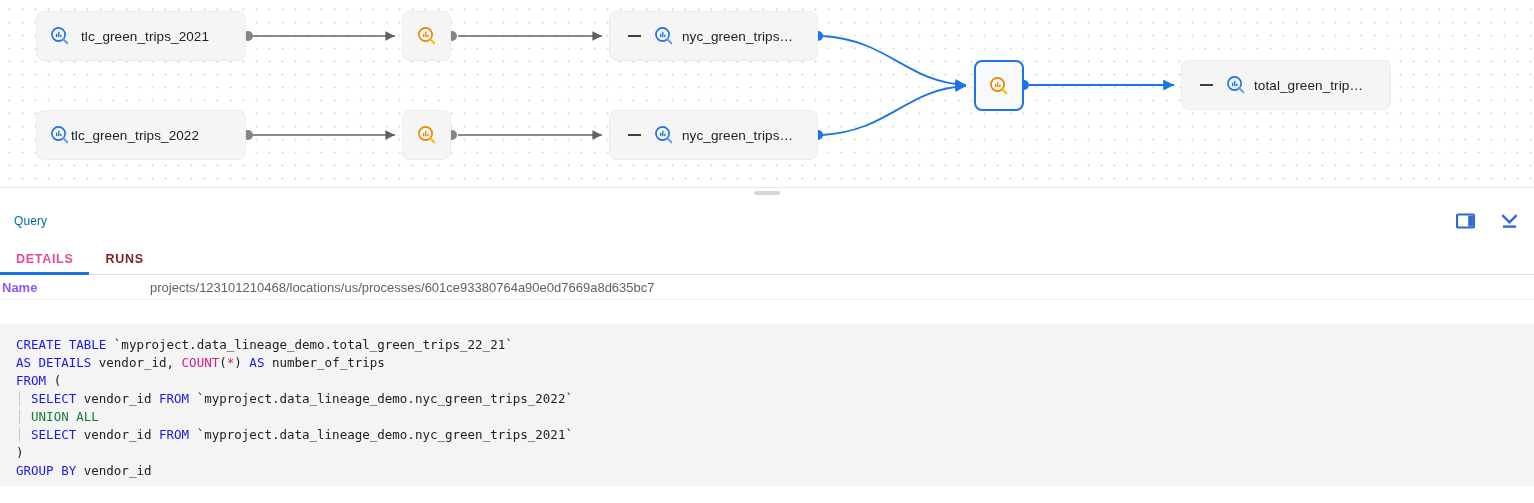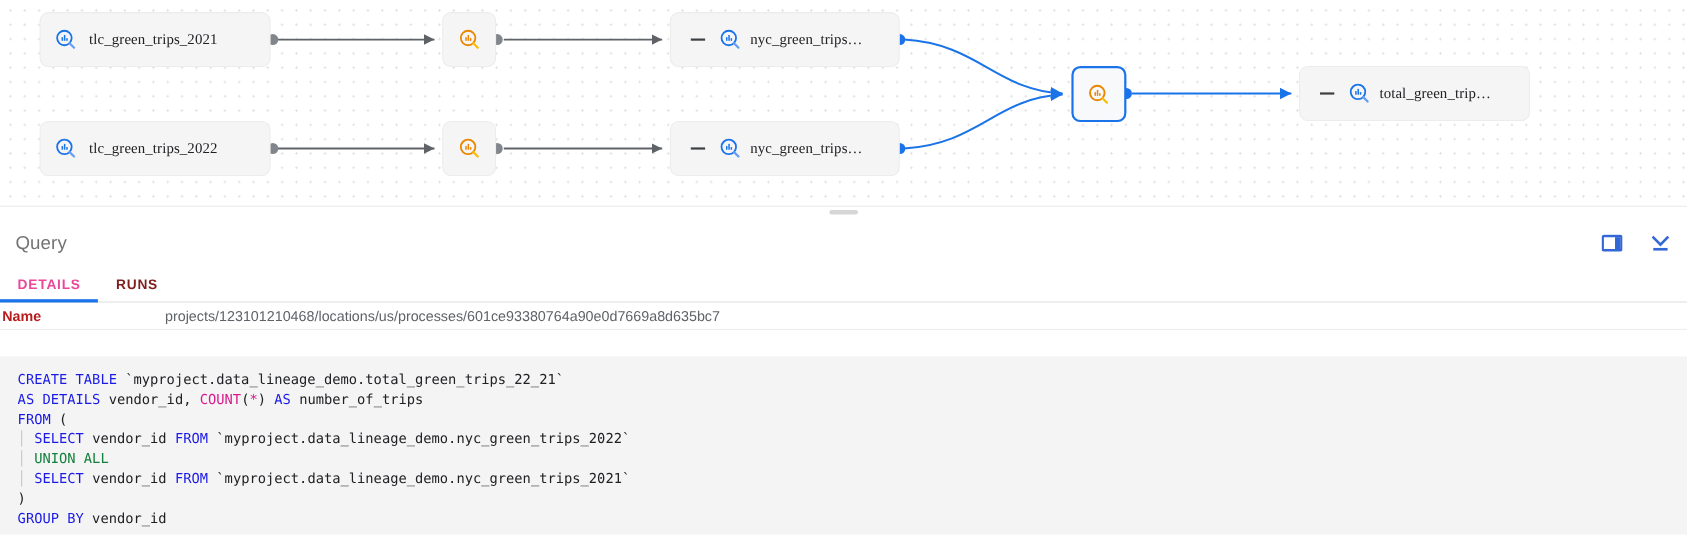--- a/index.html
+++ b/index.html
@@ -48,21 +48,20 @@
   .node.selected {
     background: #f8f9fa;
     border: 2px solid #1a73e8;
   }
   .node-label {
     font-size: 13.5px;
     color: #202124;
     letter-spacing: .1px;
     overflow: hidden;
     text-overflow: ellipsis;
-    font-family: Liberation Serif, serif;
   }
   .collapse-btn {
     width: 20px;
     height: 20px;
     flex: 0 0 auto;
     display: flex;
     align-items: center;
     justify-content: center;
     margin-right: 2px;
   }
@@ -75,21 +74,21 @@
   }
   .bq-icon {
     flex: 0 0 auto;
     width: 22px;
     height: 22px;
     display: block;
   }
 
   
   #node-src-2021 { left: 36px;  top: 11px;  width: 210px; height: 50px; padding: 0 0 0 12px; gap: 10px; }
-  #node-src-2022 { left: 36px;  top: 110px; width: 210px; height: 50px; padding: 0 0 0 12px; gap: 10px; }
+  #node-src-2022 { left: 36px;  top: 110px; width: 210px; height: 50px; padding: 0 0 0 12px; }
   #node-proc-2021 { left: 402px; top: 11px;  width: 49px; height: 50px; justify-content: center; }
   #node-proc-2022 { left: 402px; top: 110px; width: 49px; height: 50px; justify-content: center; }
   #node-nyc-2021 { left: 609px; top: 11px;  width: 209px; height: 50px; padding: 0 8px 0 14px; gap: 7px; }
   #node-nyc-2022 { left: 609px; top: 110px; width: 209px; height: 50px; padding: 0 8px 0 14px; gap: 7px; }
   #node-proc-union { left: 974px; top: 60px; width: 50px; height: 51px; justify-content: center; }
   #node-total { left: 1181px; top: 60px; width: 210px; height: 50px; padding: 0 8px 0 14px; gap: 7px; }
 
   .port {
     position: absolute;
     width: 10px;
@@ -120,22 +119,22 @@
 
   
   .panel-header {
     height: 44px;
     display: flex;
     align-items: center;
     padding: 0 14px 0 14px;
     box-sizing: border-box;
   }
   .panel-title {
-    font-size: 17px;
-    color: #737373;
+    font-size: 12px;
+    color: #0369a1;
     font-weight: 400;
     letter-spacing: .1px;
   }
   .panel-header-actions {
     margin-left: auto;
     display: flex;
     align-items: center;
     gap: 22px;
   }
   .hdr-icon {
@@ -181,21 +180,21 @@
     height: 24px;
     border-bottom: 1px solid #ededed;
     font-size: 13px;
   }
   .kv-key {
     width: 150px;
     flex: 0 0 150px;
     padding-left: 2px;
     box-sizing: border-box;
     font-weight: bold;
-    color: #b91c1c;
+    color: #8b5cf6;
   }
   .kv-val {
     color: #5f6368;
     text-align: right;
   }
 
   
   .sql-wrap {
     margin-top: 24px;
     background: #f4f4f4;

